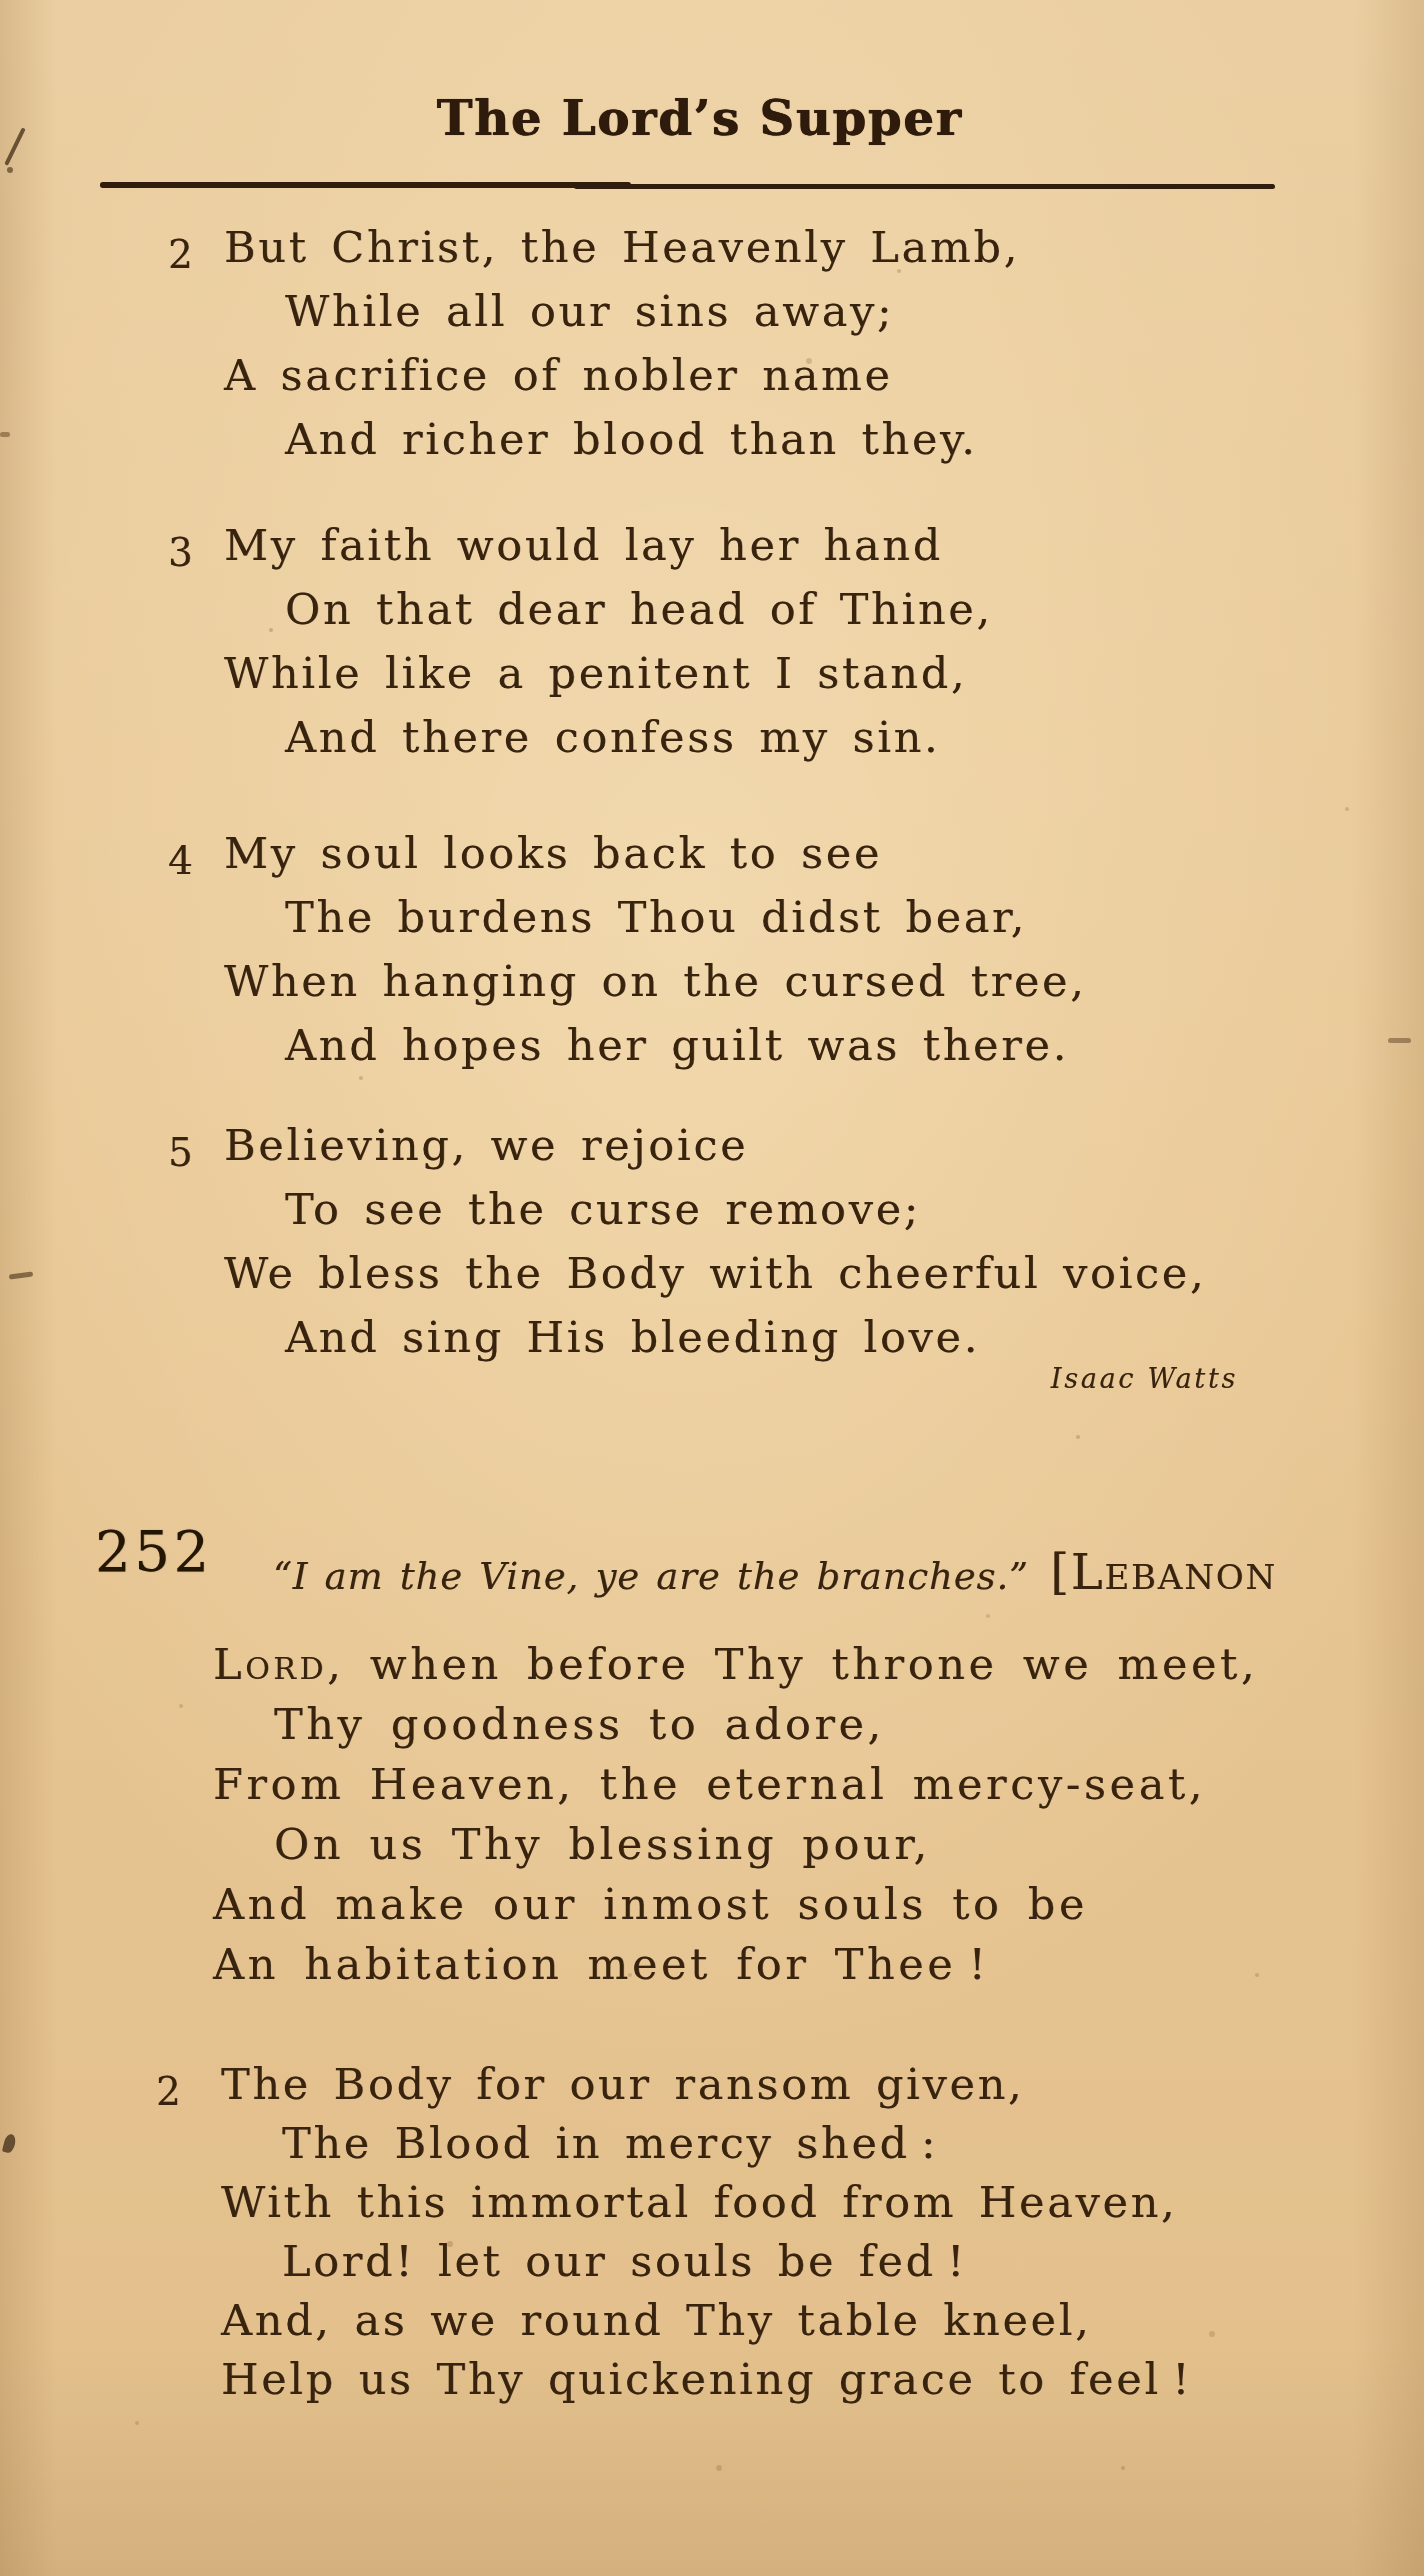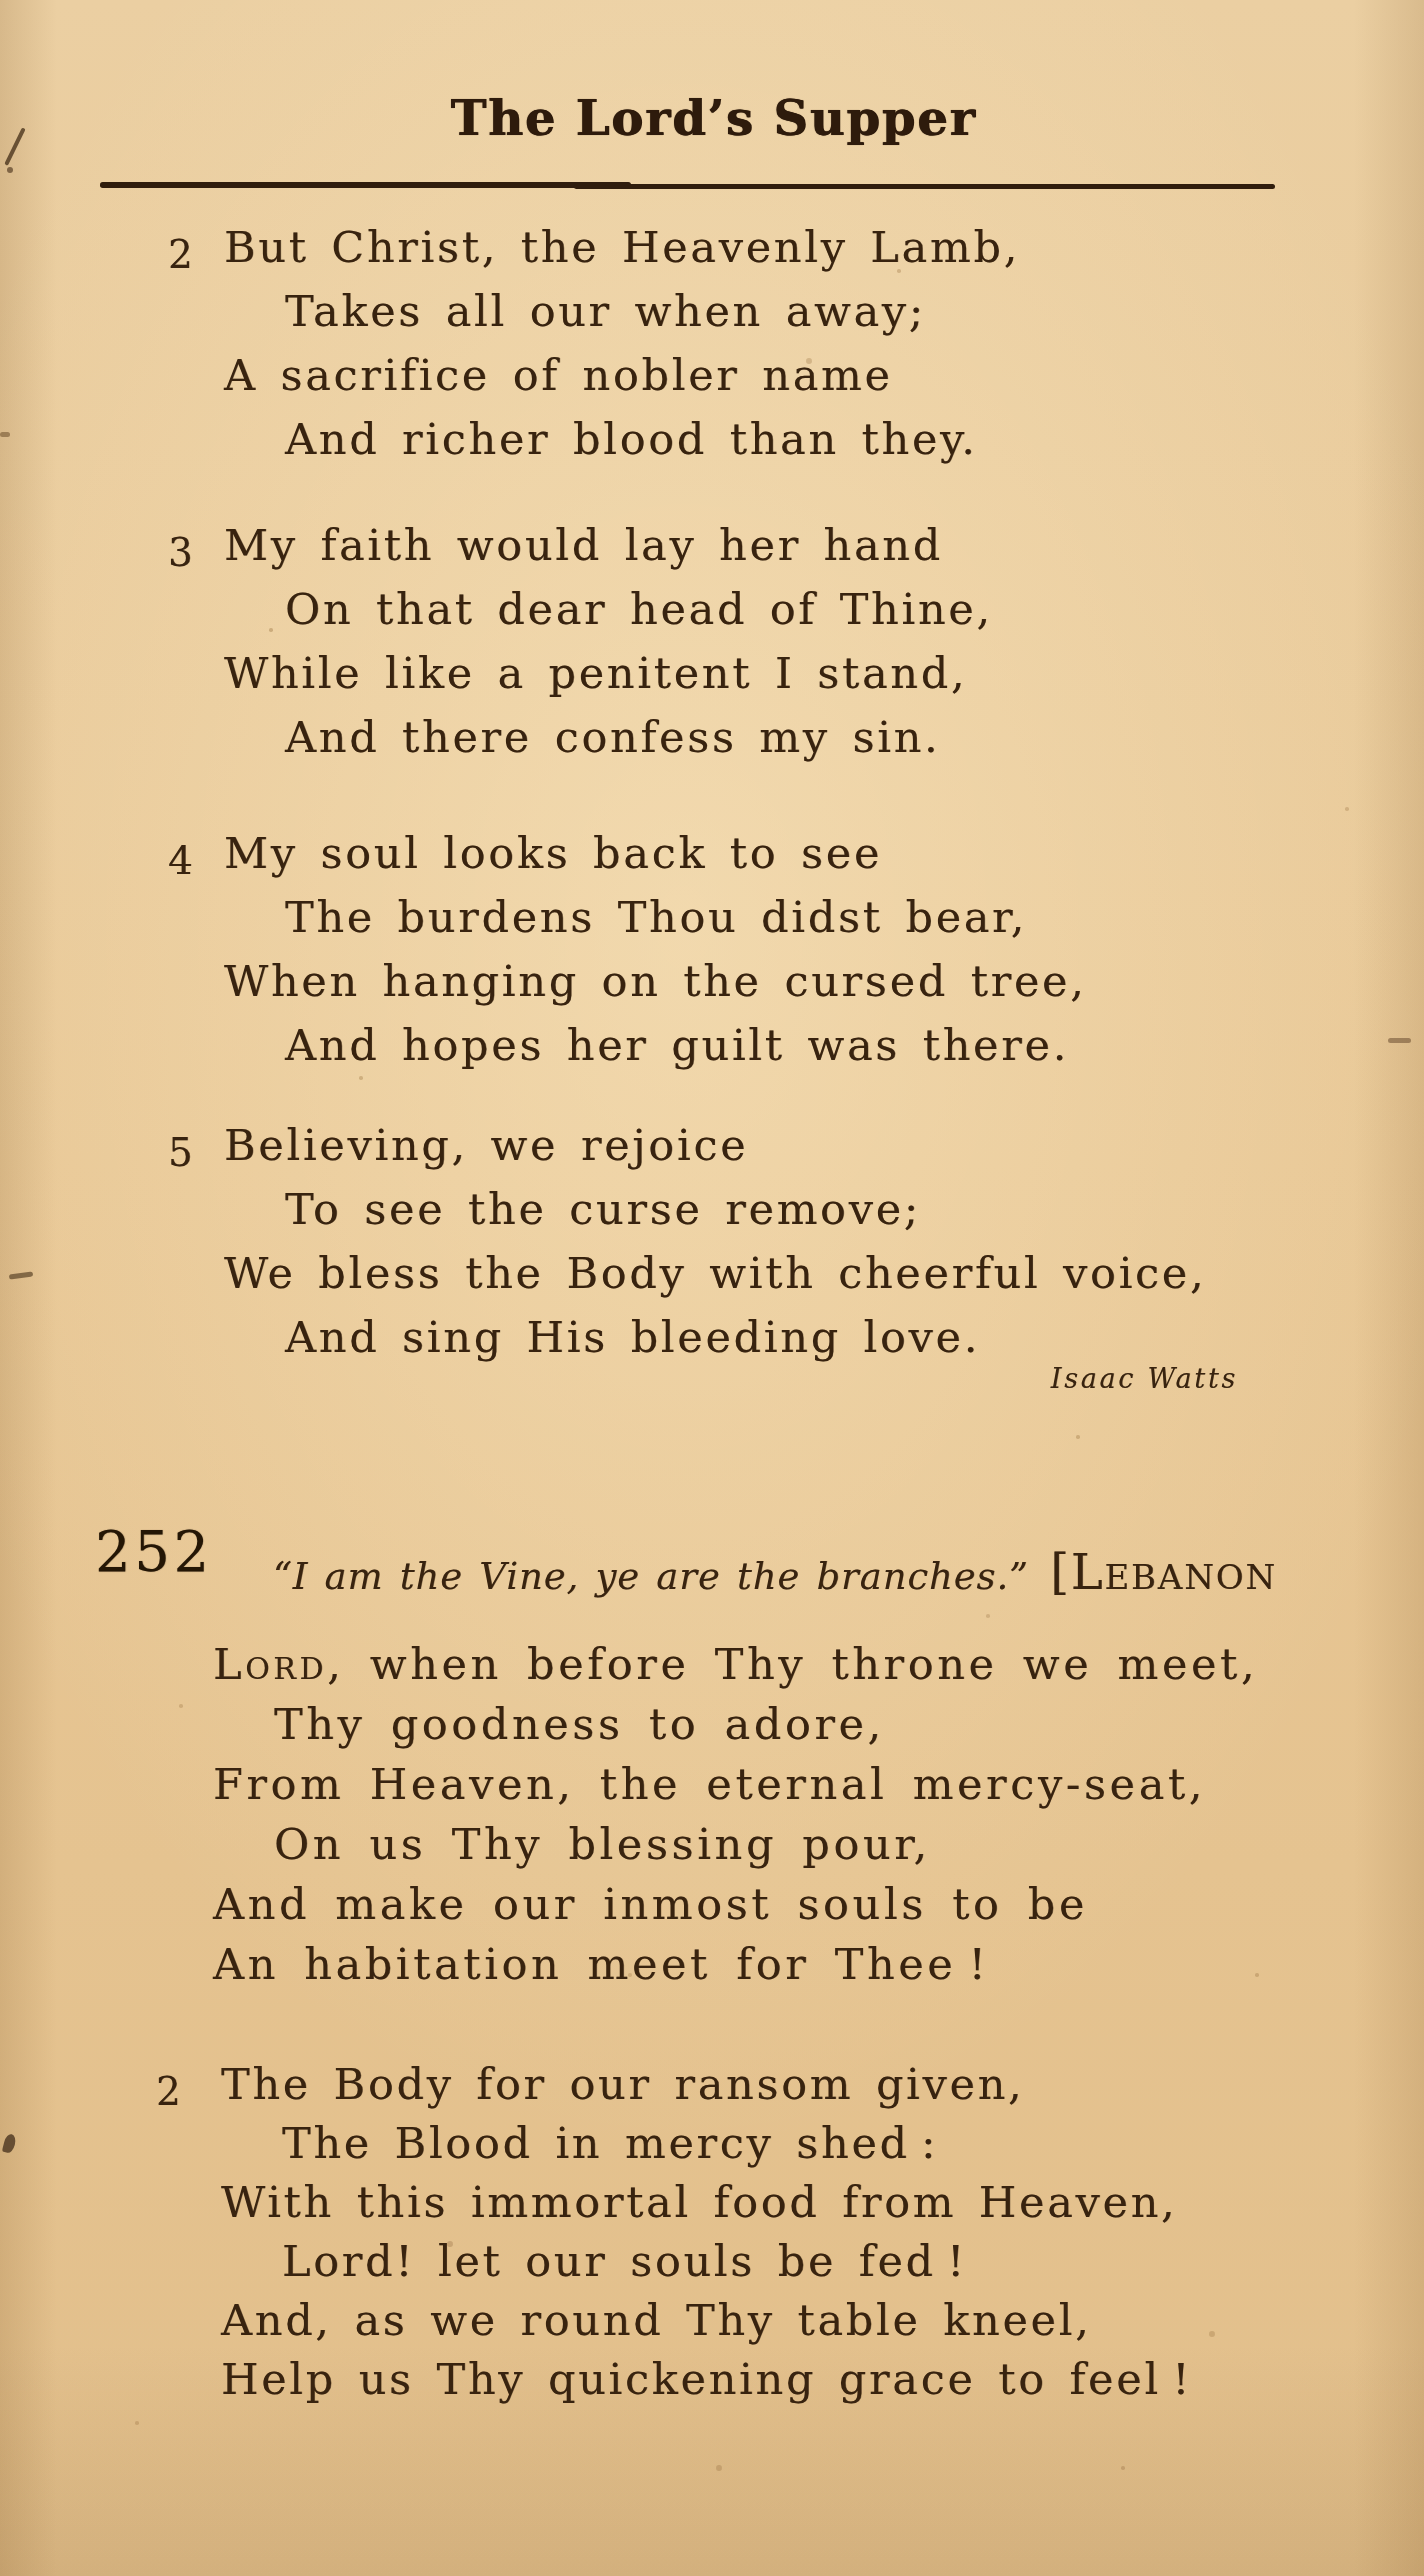--- a/index.html
+++ b/index.html
@@ -10,21 +10,20 @@
       radial-gradient(ellipse 1121px 1704px at 48% 36%, rgba(255,241,206,.40), rgba(255,241,206,0) 72%),
       linear-gradient(90deg, rgba(135,95,45,.20) 0px, rgba(135,95,45,0) 4%, rgba(135,95,45,0) 95%, rgba(135,95,45,.18) 100%),
       linear-gradient(0deg, rgba(120,85,40,.14) 0%, rgba(120,85,40,0) 9%),
       linear-gradient(180deg, #ebcfa2 0%, #e8c795 45%, #e2bf8b 100%);
   }
   .page-header {
     position:absolute; left:0; top:90px; width:1399px; text-align:center;
     font-size:48px; font-weight:bold; letter-spacing:1.8px; color:#2e1b0c;
     text-shadow:0.9px 0 0 #2e1b0c, 0 0 0.9px rgba(46,27,12,.6);
     white-space:nowrap;
-    padding-left:14px;
   }
   .rule { position:absolute; background:#301d0d; border-radius:2.7px; }
   .rule-a { left:100px; top:182px; width:531px; height:6.3px; }
   .rule-b { left:574px; top:184px; width:701px; height:4.5px; }
 
   .verse { position:absolute; left:224px; font-size:43px; line-height:64px;
            letter-spacing:2.7px; word-spacing:6.3px;
            text-shadow:0.4px 0.4px 0.6px rgba(56,35,17,.45); }
   .verse .num { position:absolute; left:-56px; top:8px; font-size:39px; letter-spacing:0; }
   .line { white-space:nowrap; }
@@ -80,21 +79,21 @@
 <body>
 
 <div class="page-header">The Lord’s Supper</div>
 
 <div class="rule rule-a"></div>
 <div class="rule rule-b"></div>
 
 <div class="verse" style="top:215px">
   <span class="num">2</span>
   <div class="line">But Christ, the Heavenly Lamb,</div>
-  <div class="line indent">Takes all our when away;</div>
+  <div class="line indent">While all our sins away;</div>
   <div class="line">A sacrifice of nobler name</div>
   <div class="line indent">And richer blood than they.</div>
 </div>
 
 <div class="verse" style="top:513px">
   <span class="num">3</span>
   <div class="line">My faith would lay her hand</div>
   <div class="line indent">On that dear head of Thine,</div>
   <div class="line">While like a penitent I stand,</div>
   <div class="line indent">And there confess my sin.</div>

